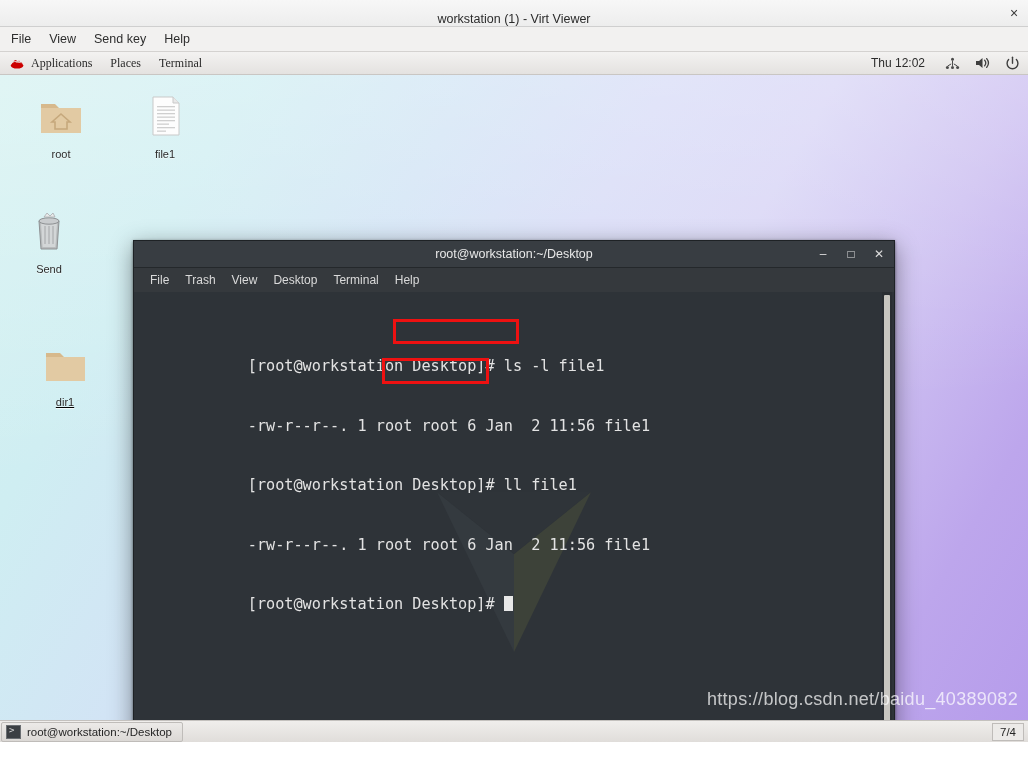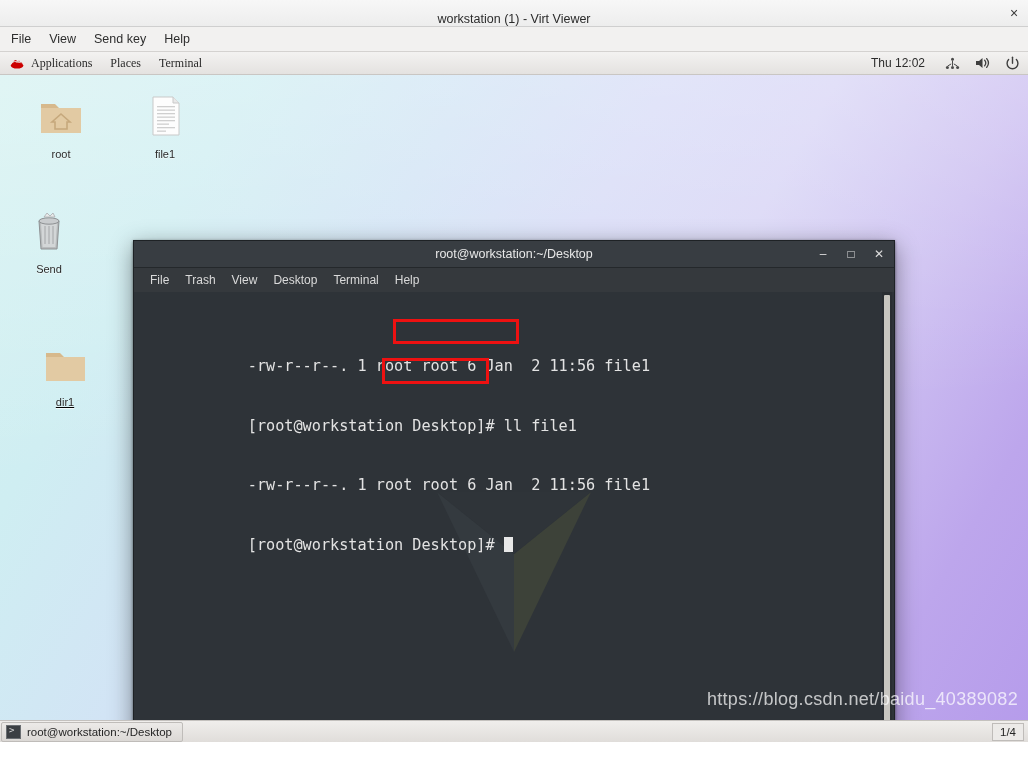--- a/index.html
+++ b/index.html
@@ -352,20 +352,23 @@
         <div class="wm">
           <svg class="wm-logo" width="170" height="175" viewBox="0 0 170 175">
             <path d="M8 0 L85 160 L85 62 Z" fill="#343a3f"></path>
             <path d="M162 0 L85 160 L85 62 Z" fill="#3d4239"></path>
             <path d="M8 0 L162 0 L85 62 Z" fill="#2f3439"></path>
           </svg>
         </div>
 
         <div class="term-screen">
           <div class="term-line">
+            <span>[root@workstation Desktop]# ls -l file1</span>
+          </div>
+          <div class="term-line">
             <span>-rw-r--r--. 1 root root 6 Jan  2 11:56 file1</span>
           </div>
           <div class="term-line">
             <span>[root@workstation Desktop]# ll file1</span>
           </div>
           <div class="term-line">
             <span>-rw-r--r--. 1 root root 6 Jan  2 11:56 file1</span>
           </div>
           <div class="term-line">
             <span>[root@workstation Desktop]# </span><span class="cursor"></span>
@@ -381,17 +384,17 @@
       </div>
     </div>
 
     <div class="csdn-wm">https://blog.csdn.net/baidu_40389082</div>
 
     <div class="taskbar">
       <div class="task-btn">
         <span class="task-ico"></span>
         <span>root@workstation:~/Desktop</span>
       </div>
-      <div class="page-indicator">1/4</div>
+      <div class="page-indicator">7/4</div>
     </div>
 
   </div>
 </div>
 
 </body></html>

